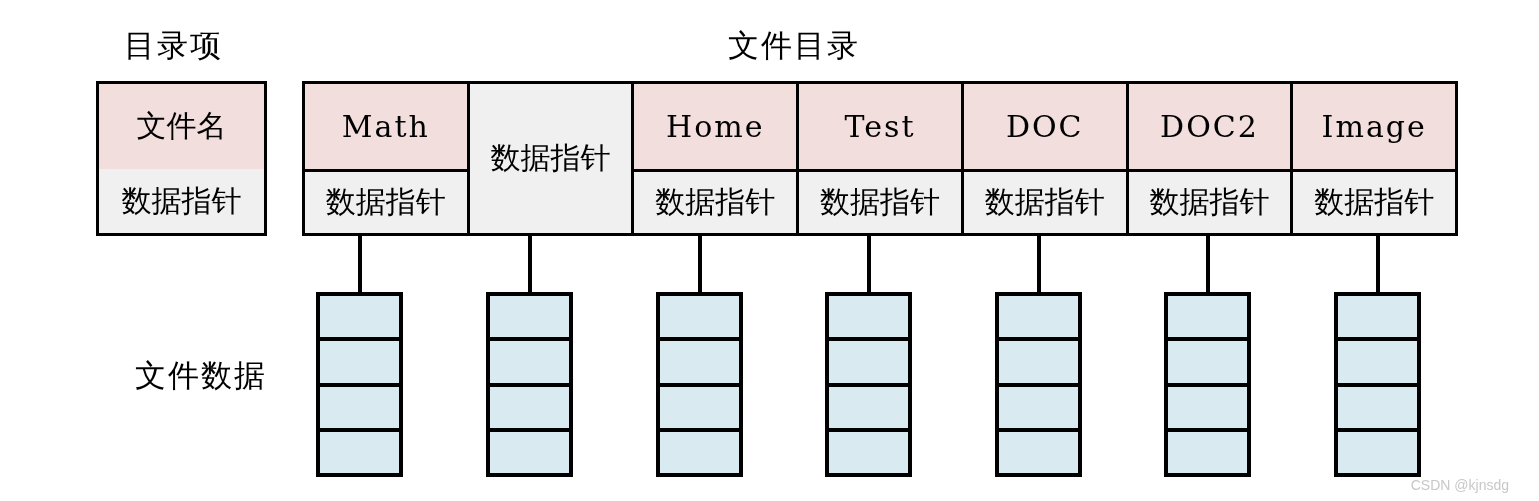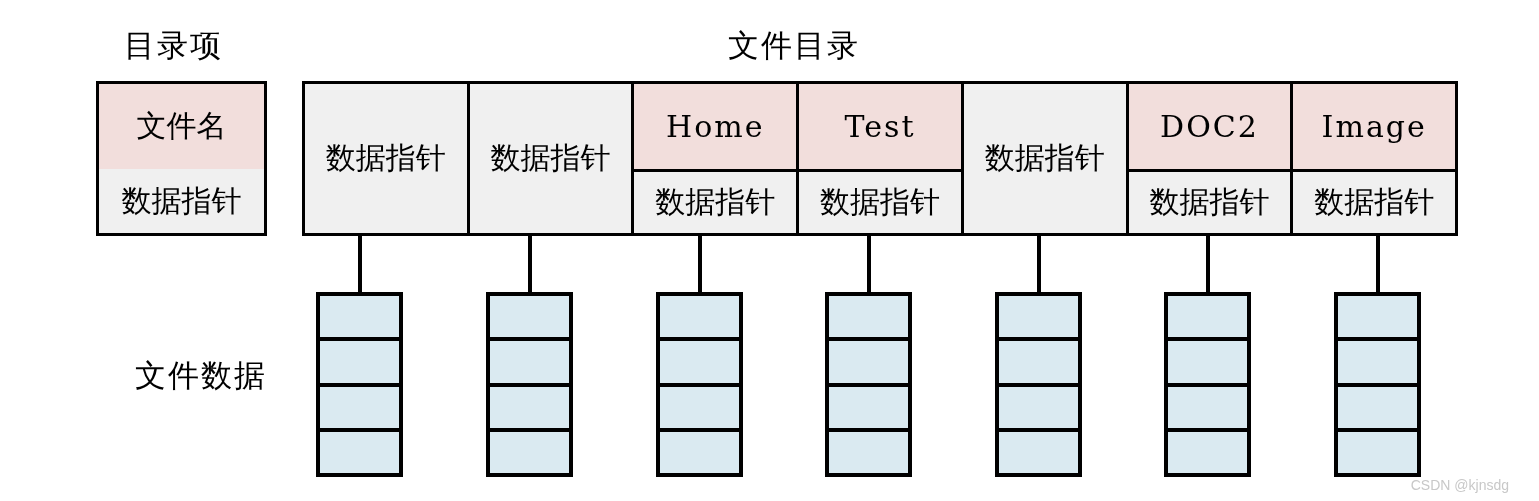--- a/index.html
+++ b/index.html
@@ -157,34 +157,36 @@
 
   <div class="section-label" style="left:728px; top:30px;">文件目录</div>
 
   <div class="legend-box">
     <div class="legend-name">文件名</div>
     <div class="legend-ptr">数据指针</div>
   </div>
 
   <div class="dir-table" id="dir-table">
       <div class="dir-col">
+        <div class="dir-fname">Math</div>
         <div class="dir-ptr">数据指针</div>
       </div>
       <div class="dir-col">
         <div class="dir-ptr">数据指针</div>
       </div>
       <div class="dir-col">
         <div class="dir-fname">Home</div>
         <div class="dir-ptr">数据指针</div>
       </div>
       <div class="dir-col">
         <div class="dir-fname">Test</div>
         <div class="dir-ptr">数据指针</div>
       </div>
       <div class="dir-col">
+        <div class="dir-fname">DOC</div>
         <div class="dir-ptr">数据指针</div>
       </div>
       <div class="dir-col">
         <div class="dir-fname">DOC2</div>
         <div class="dir-ptr">数据指针</div>
       </div>
       <div class="dir-col">
         <div class="dir-fname">Image</div>
         <div class="dir-ptr">数据指针</div>
       </div>

